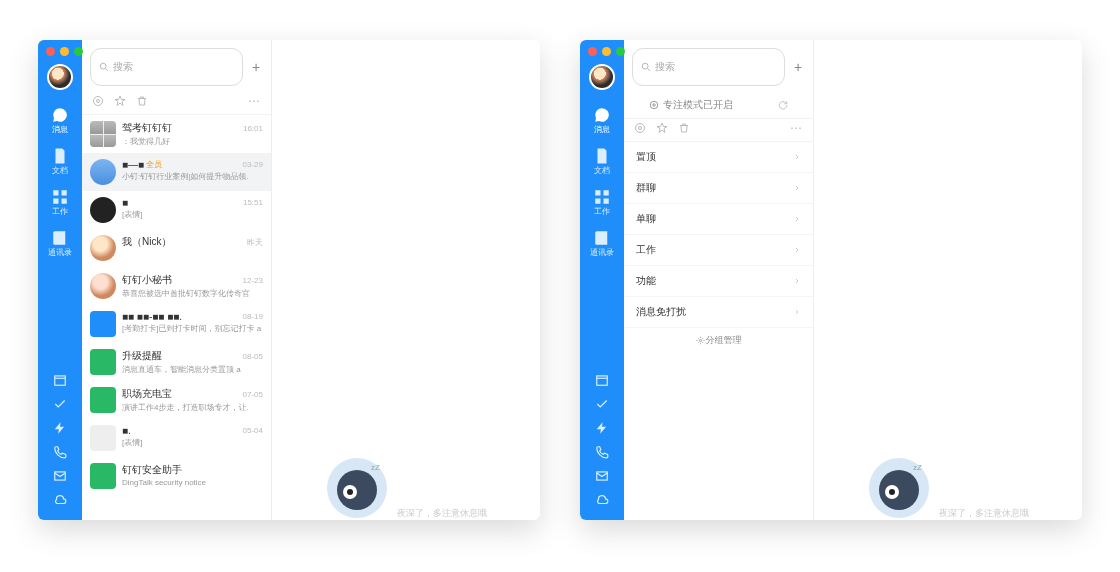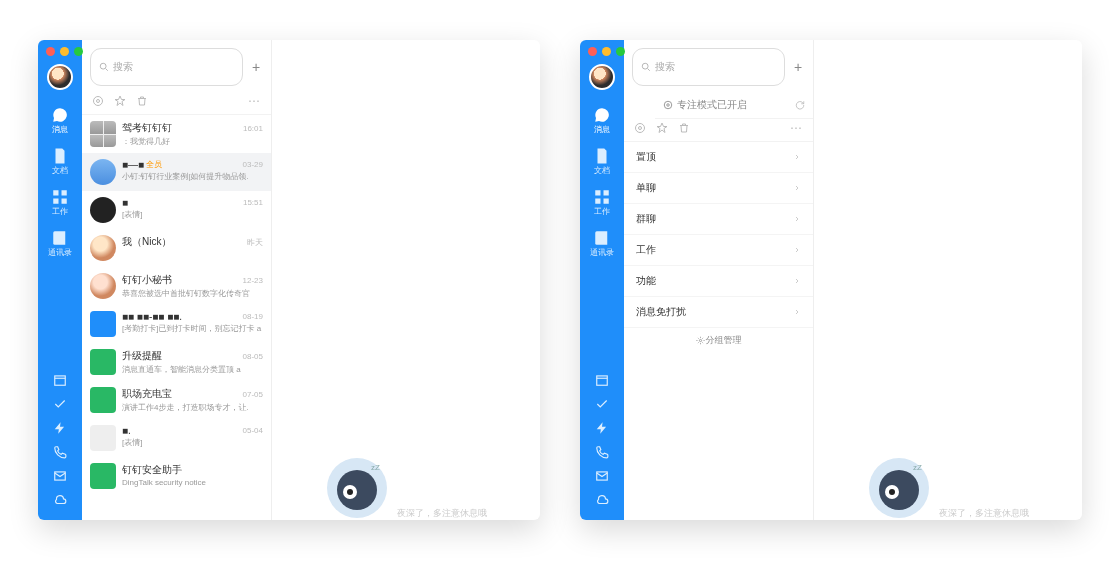--- a/index.html
+++ b/index.html
@@ -16,21 +16,21 @@
   .nav-bottom { margin-top:auto; padding-bottom:8px; }
   .nav-bottom .nav-btn { height:24px; display:flex; align-items:center; justify-content:center; color:#dbeeff; }
   .nav-bottom svg { width:14px; height:14px; }
   .panel { width:190px; border-right:1px solid #eee; display:flex; flex-direction:column; }
   .search-row { display:flex; align-items:center; padding:8px 8px 6px; gap:6px; }
   .search { flex:1; height:38px; border:1px solid #ddd; border-radius:11px; display:flex; align-items:center; padding:0 8px; color:#aaa; font-size:10px; gap:4px; }
   .plus { width:14px; height:14px; color:#888; display:flex; align-items:center; justify-content:center; font-size:14px; cursor:pointer; }
   .toolbar { display:flex; align-items:center; padding:2px 10px 6px; gap:10px; color:#bbb; border-bottom:1px solid #f2f2f2; }
   .toolbar svg { width:12px; height:12px; }
   .toolbar .more { margin-left:auto; font-size:12px; letter-spacing:1px; }
-  .focus-row { display:flex; align-items:center; padding:6px 8px; font-size:10px; color:#888; border-bottom:1px solid #f2f2f2; gap:4px;margin-left:31px; }
+  .focus-row { display:flex; align-items:center; padding:6px 25px; font-size:10px; color:#888; border-bottom:1px solid #f2f2f2; gap:4px; }
   .focus-row .refresh { margin-left:auto; }
   .convs { flex:1; overflow:hidden; }
   .conv { display:flex; padding:6px 8px; gap:6px; border-bottom:0; }
   .conv.sel { background:#f2f3f5; }
   .conv-av { width:26px; height:26px; border-radius:4px; flex-shrink:0; }
   .conv-av.round { border-radius:50%; }
   .conv-body { flex:1; min-width:0; }
   .conv-top { display:flex; align-items:center; }
   .conv-title { font-size:10px; color:#333; font-weight:500; white-space:nowrap; overflow:hidden; text-overflow:ellipsis; }
   .badge { font-size:8px; color:#f90; margin-left:2px; }
@@ -368,27 +368,27 @@
       <span class="more">⋯</span>
     </div>
     <div class="groups" id="groups">
         <div class="group">
           <span>置顶</span>
           <svg viewBox="0 0 24 24" fill="none" stroke="currentColor" stroke-width="3">
             <path d="M9 6l6 6-6 6"></path>
           </svg>
         </div>
         <div class="group">
+          <span>群聊</span>
+          <svg viewBox="0 0 24 24" fill="none" stroke="currentColor" stroke-width="3">
+            <path d="M9 6l6 6-6 6"></path>
+          </svg>
+        </div>
+        <div class="group">
           <span>单聊</span>
-          <svg viewBox="0 0 24 24" fill="none" stroke="currentColor" stroke-width="3">
-            <path d="M9 6l6 6-6 6"></path>
-          </svg>
-        </div>
-        <div class="group">
-          <span>群聊</span>
           <svg viewBox="0 0 24 24" fill="none" stroke="currentColor" stroke-width="3">
             <path d="M9 6l6 6-6 6"></path>
           </svg>
         </div>
         <div class="group">
           <span>工作</span>
           <svg viewBox="0 0 24 24" fill="none" stroke="currentColor" stroke-width="3">
             <path d="M9 6l6 6-6 6"></path>
           </svg>
         </div>

